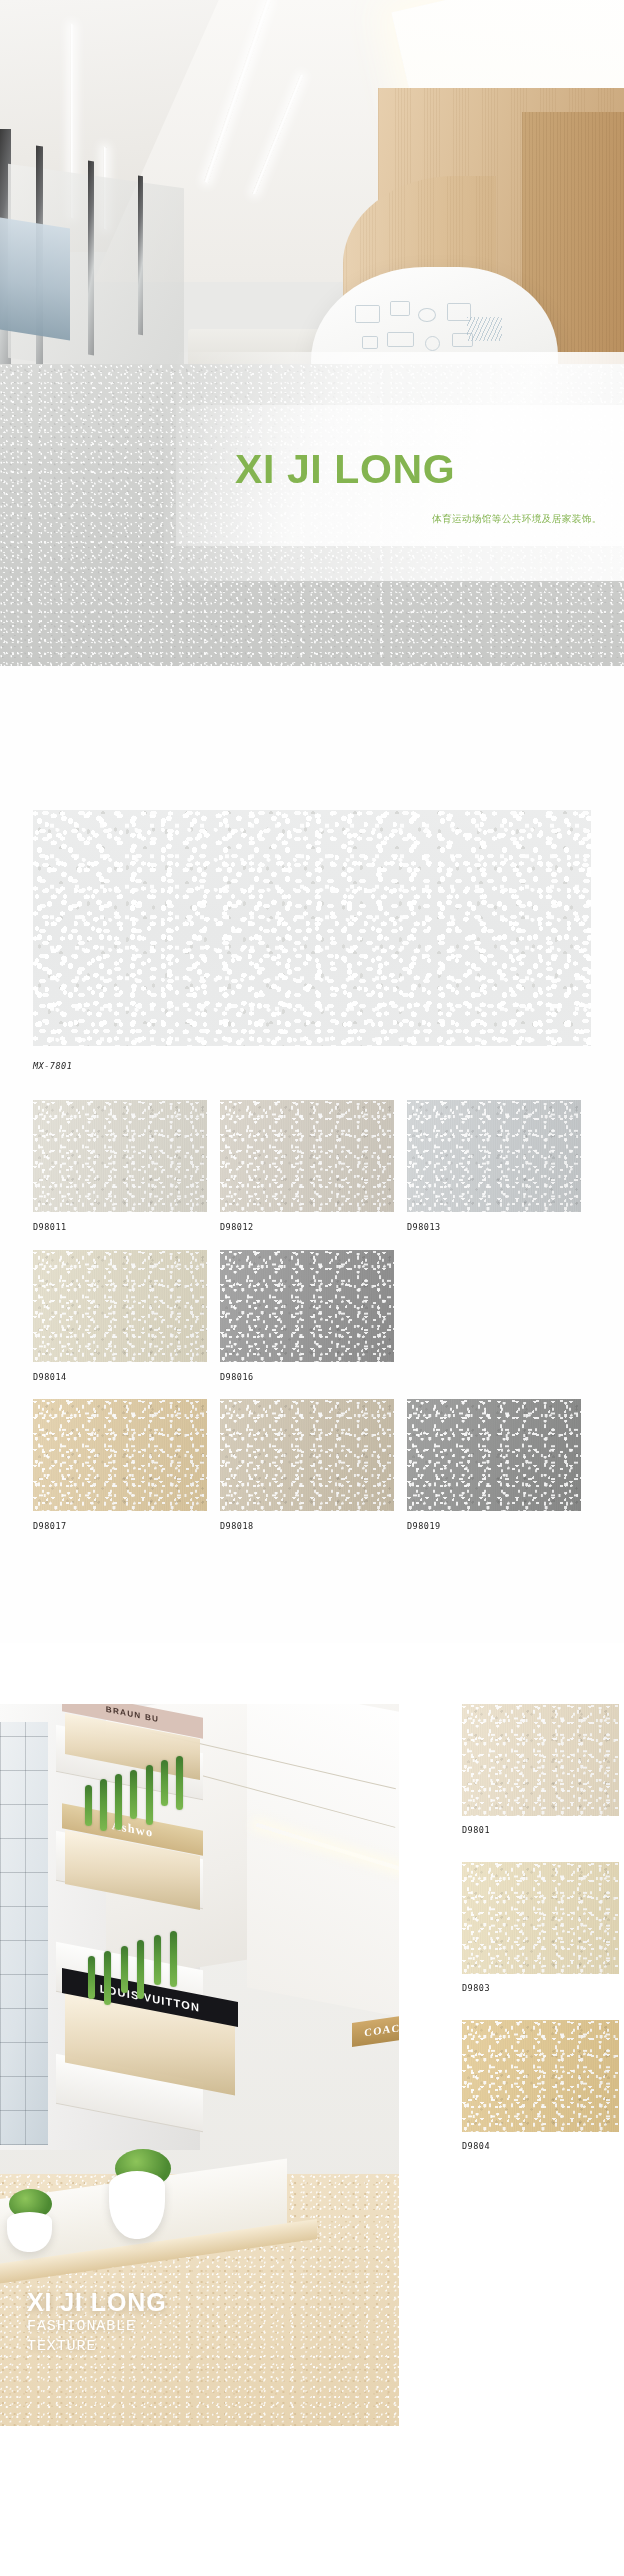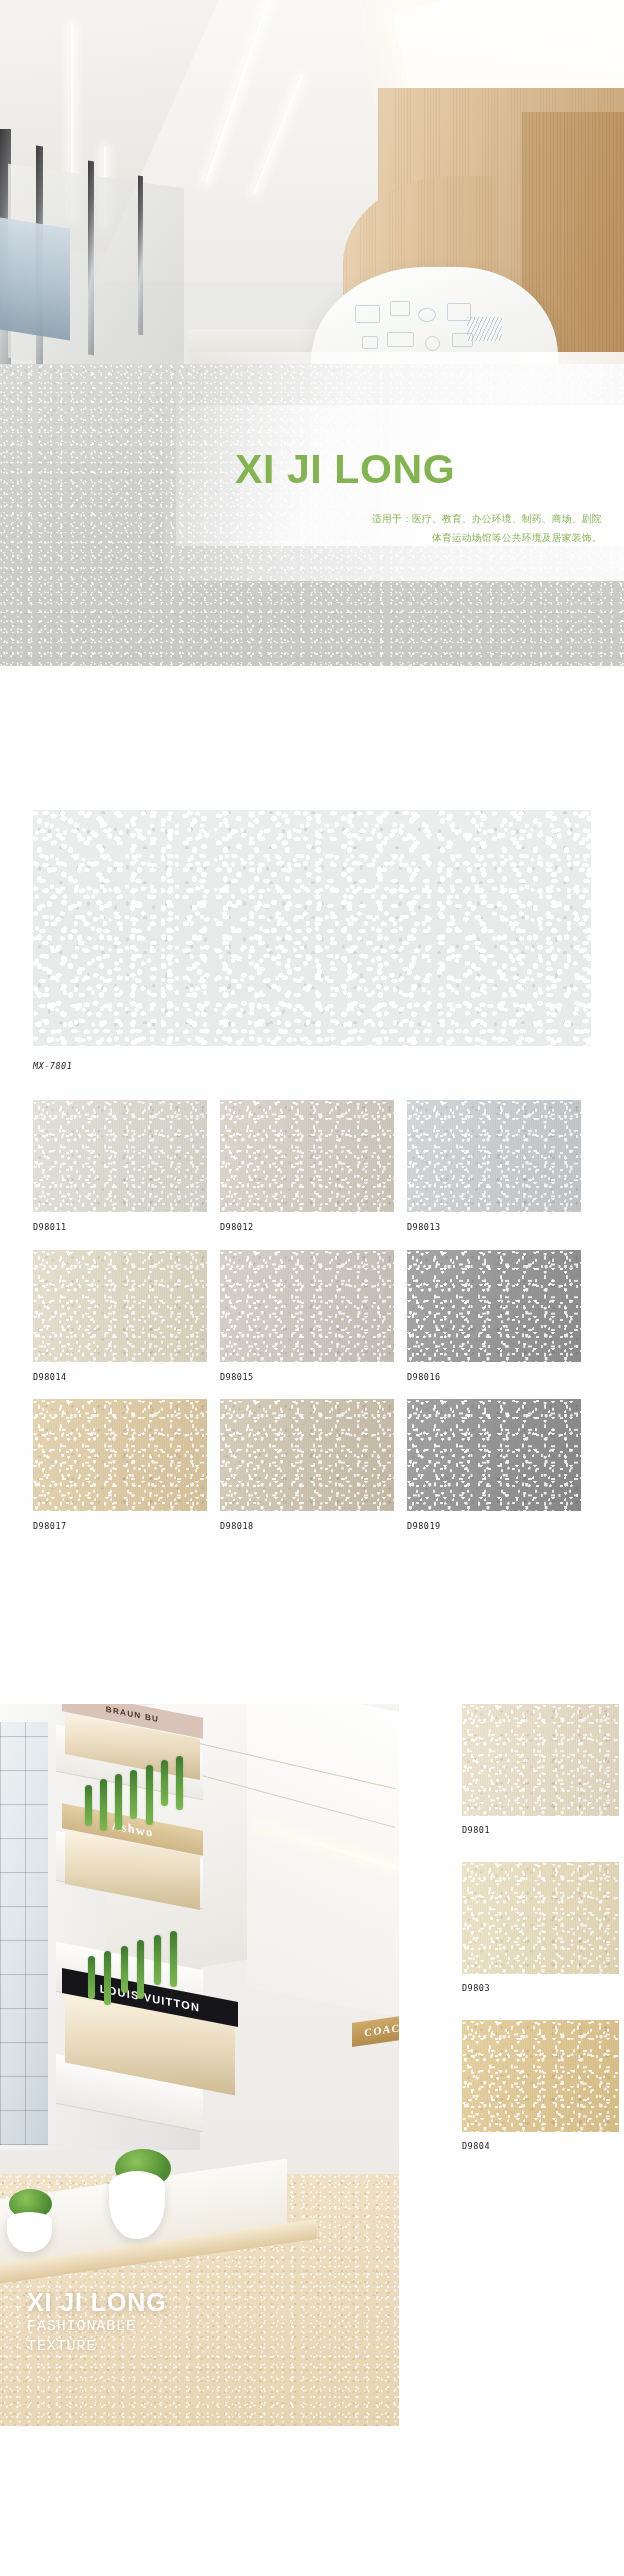--- a/index.html
+++ b/index.html
@@ -344,21 +344,20 @@
     <div class="pod-art pa7"></div>
     <div class="pod-art pa8"></div>
     <div class="scribble"></div>
     <div class="floor"></div>
     <div class="floor-glow"></div>
     <div class="hero-fade"></div>
   </div>
   <div class="hero-text">
     <div class="hero-title">XI JI LONG</div>
     <div class="hero-sub">
-      <div>适用于：医疗、教育、办公环境、制药、商场、剧院</div>
       <div>体育运动场馆等公共环境及居家装饰。</div>
     </div>
   </div>
 </section>
 
 <section class="sec1">
   <div class="swatch hero-swatch"></div>
   <span class="code hero-swatch-code">MX-7801</span>
 
   <div class="grid3">
@@ -375,24 +374,20 @@
       <div class="cell">
         <div class="swatch vct" style="background-color:#ccd0d2"></div>
         <span class="code">D98013</span>
       </div>
     </div>
 
     <div class="grid-row">
       <div class="cell">
         <div class="swatch vct" style="background-color:#e2dcc6"></div>
         <span class="code">D98014</span>
-      </div>
-      <div class="cell">
-        <div class="swatch vct" style="background-color:#cfc9c0"></div>
-        <span class="code">D98015</span>
       </div>
       <div class="cell">
         <div class="swatch vct" style="background-color:#949494"></div>
         <span class="code">D98016</span>
       </div>
     </div>
 
     <div class="grid-row">
       <div class="cell">
         <div class="swatch vct" style="background-color:#e2cda3"></div>

